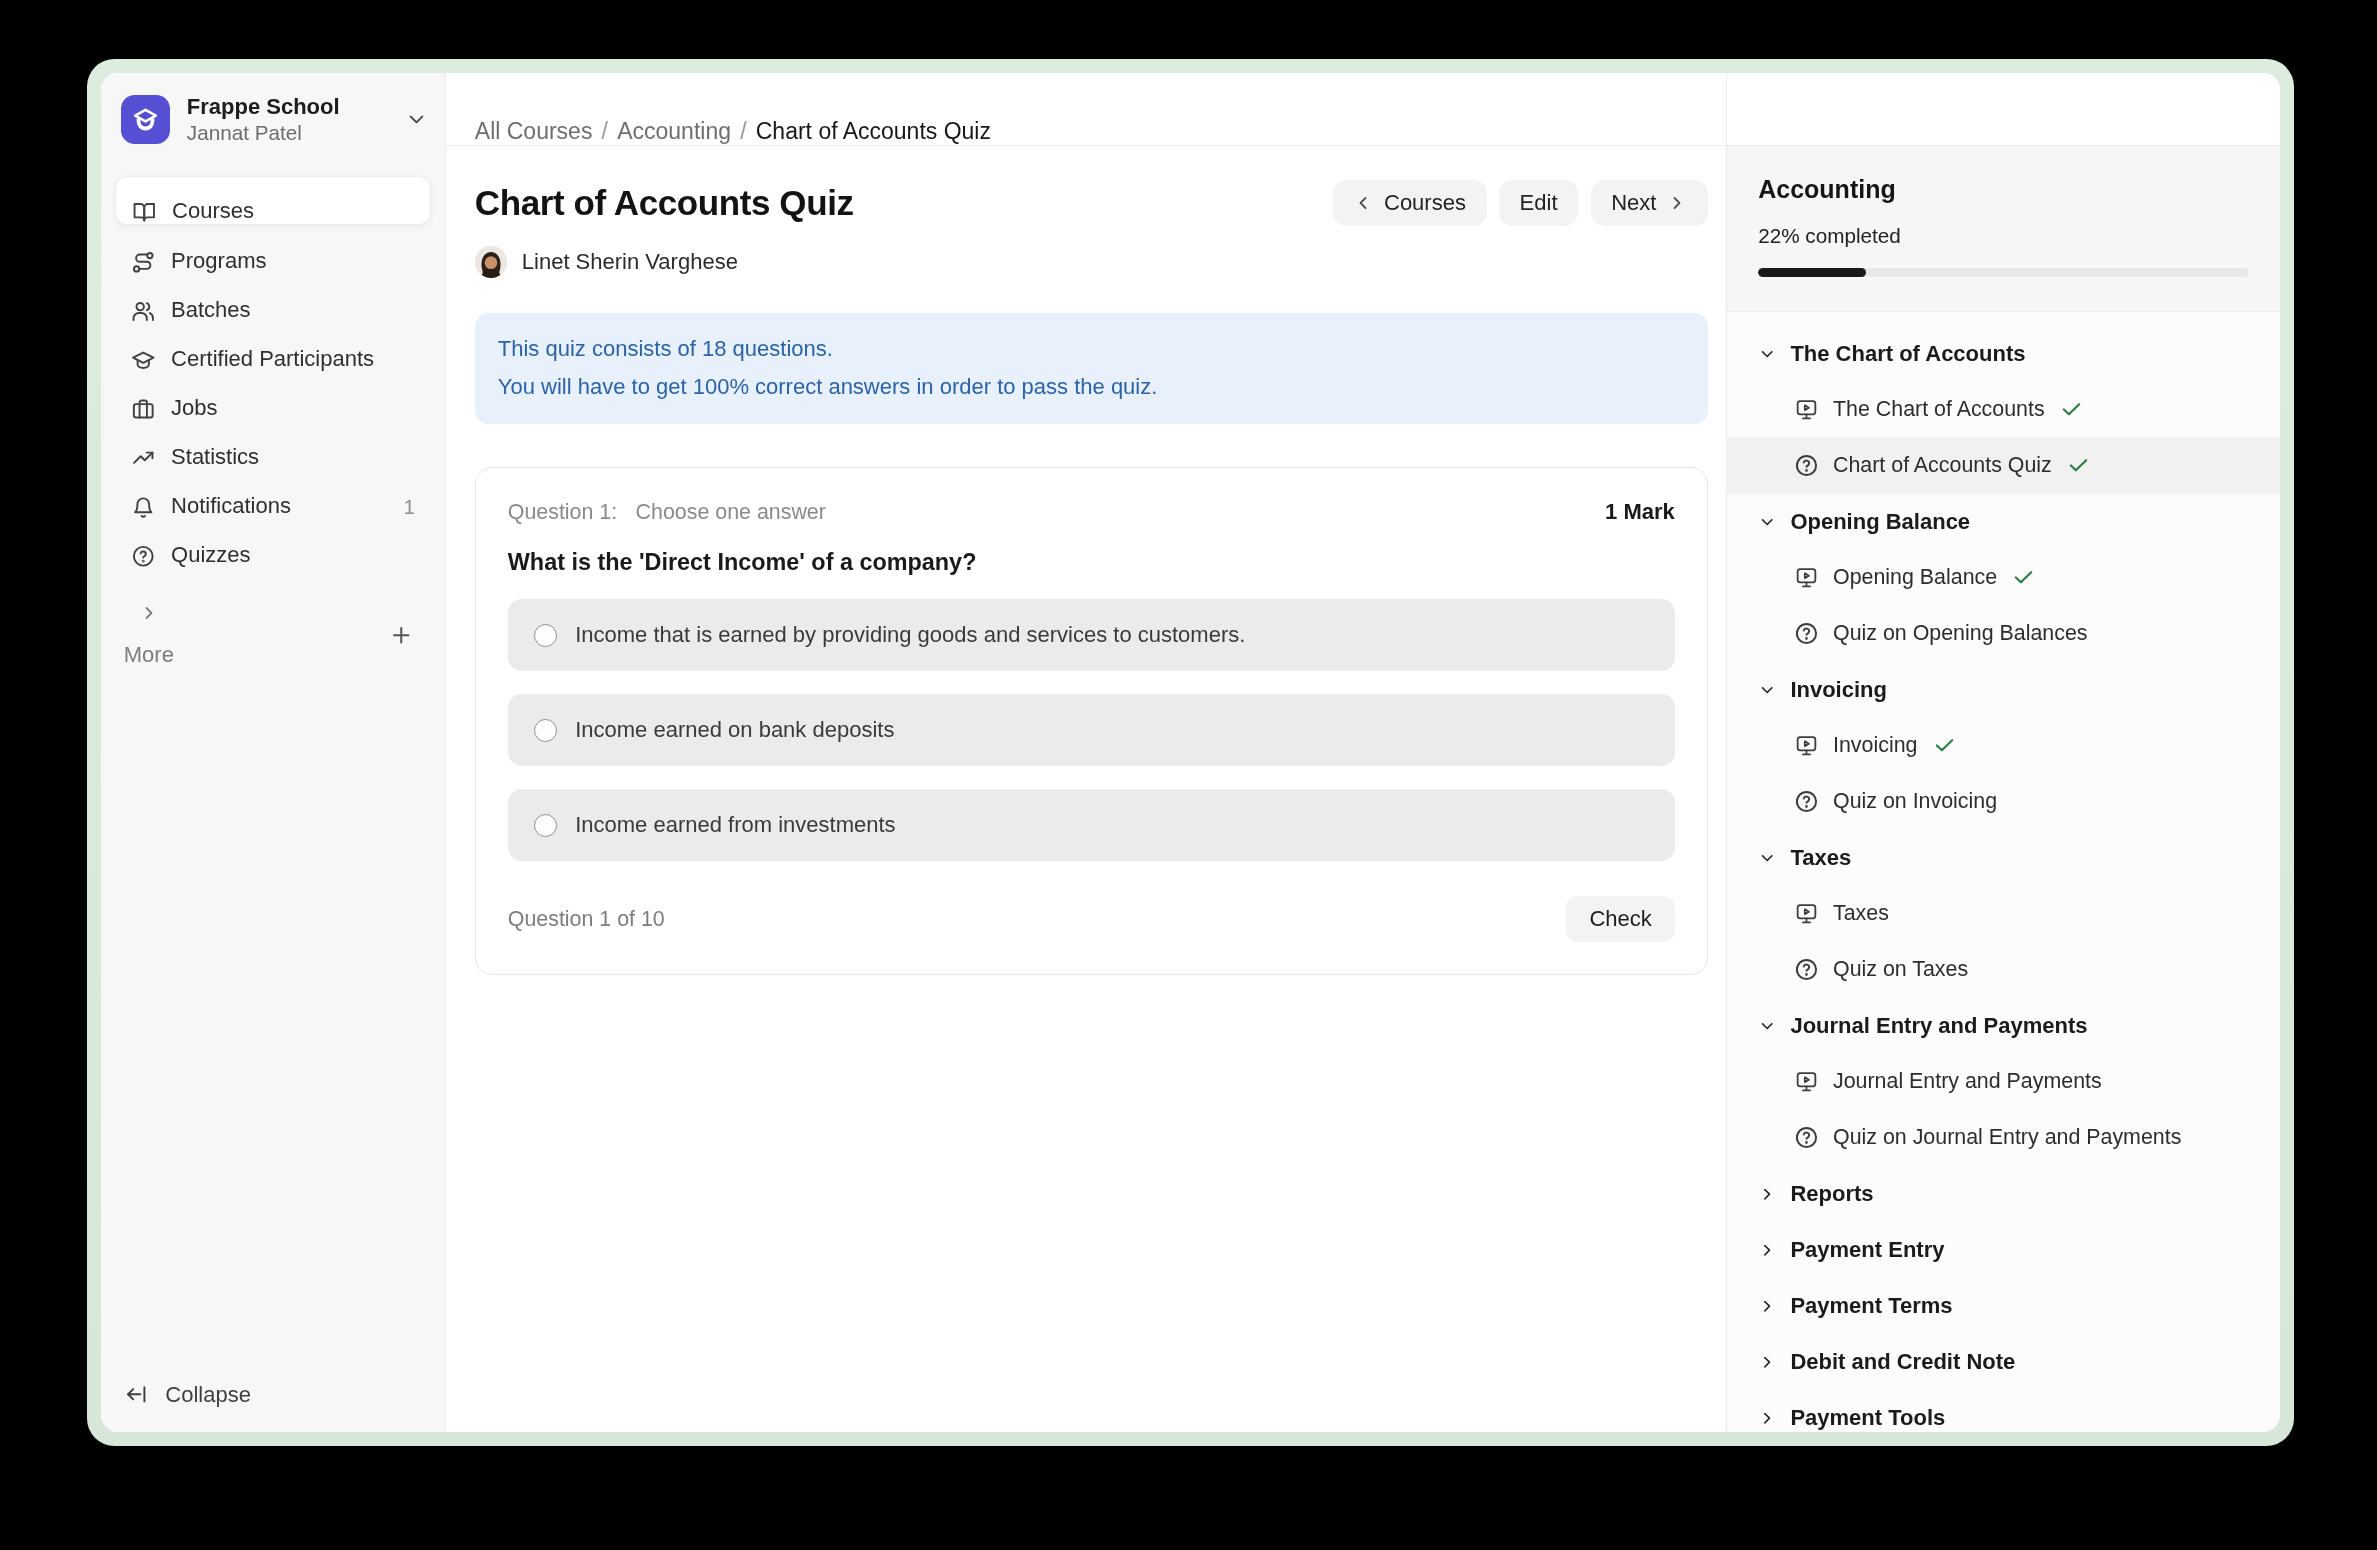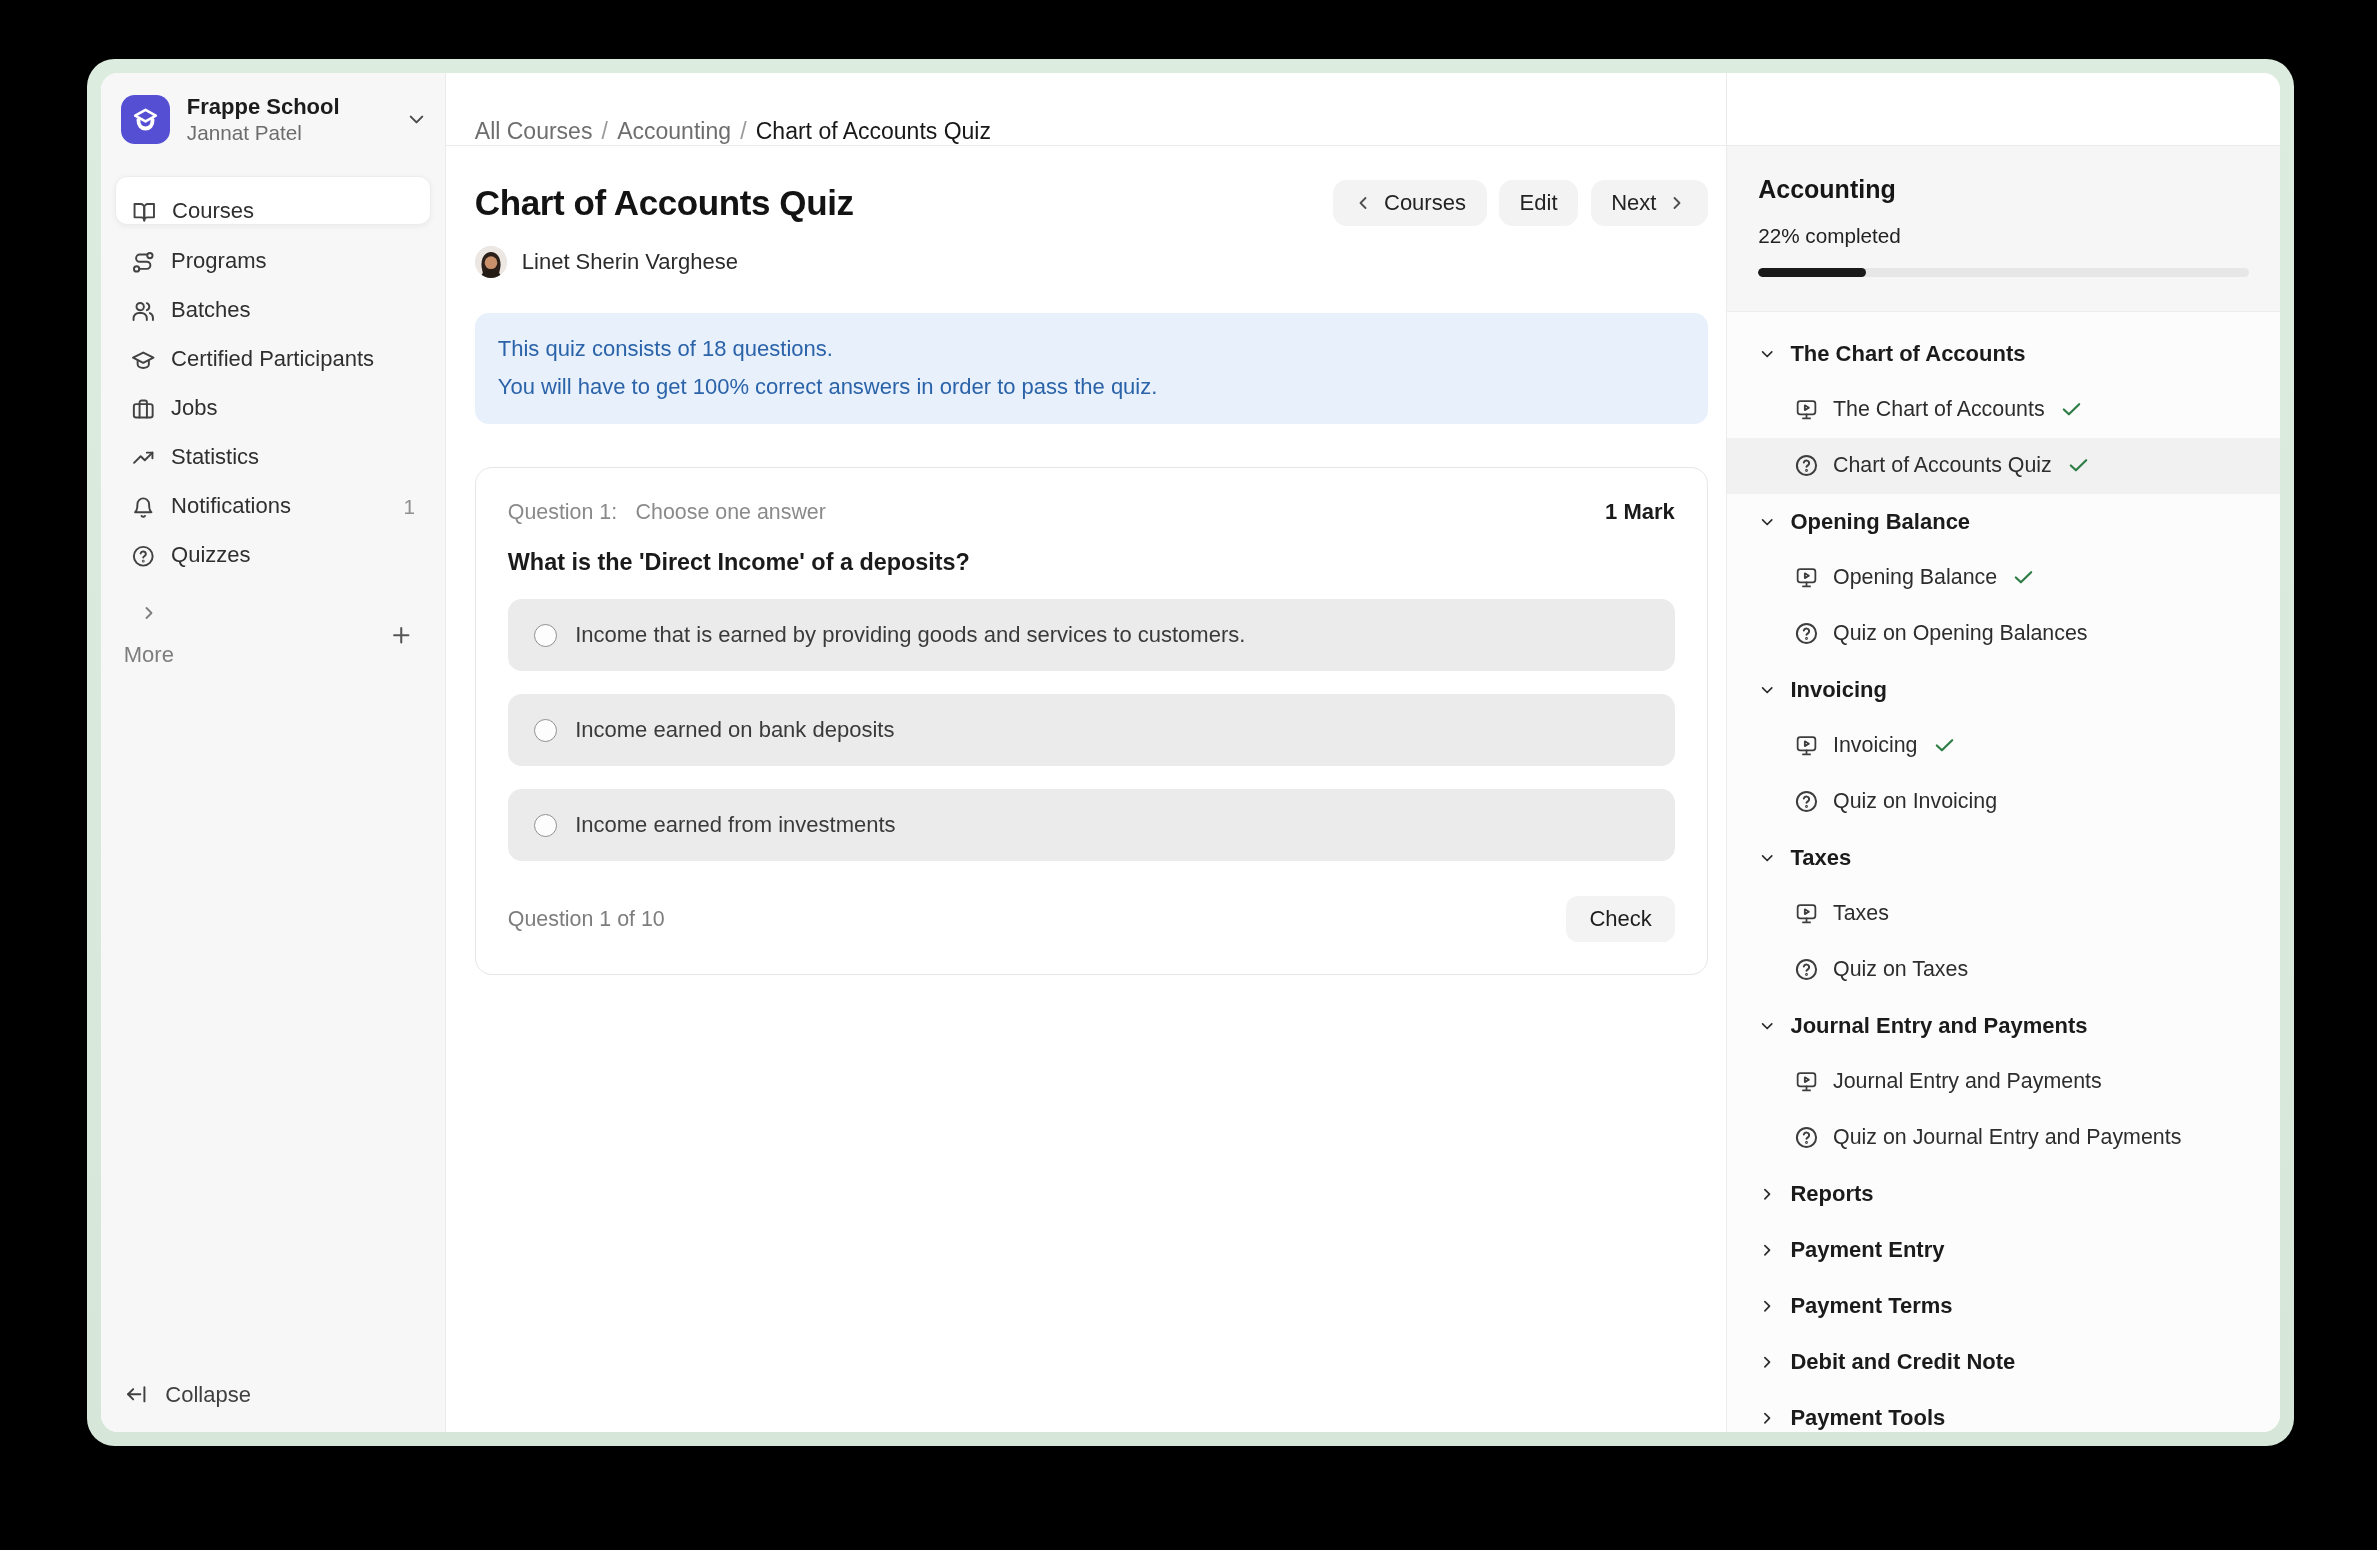--- a/index.html
+++ b/index.html
@@ -300,21 +300,21 @@
           <div>This quiz consists of 18 questions.</div>
           <div>You will have to get 100% correct answers in order to pass the quiz.</div>
         </div>
 
         <div class="card">
           <div class="q-head">
             <span>Question 1:</span>
             <span>Choose one answer</span>
             <span class="q-marks">1 Mark</span>
           </div>
-          <div class="q-text">What is the 'Direct Income' of a deposits?</div>
+          <div class="q-text">What is the 'Direct Income' of a company?</div>
 
           <div class="opt">
             <span class="radio"></span>
             <span>Income that is earned by providing goods and services to customers.</span>
           </div>
           <div class="opt">
             <span class="radio"></span>
             <span>Income earned on bank deposits</span>
           </div>
           <div class="opt">

